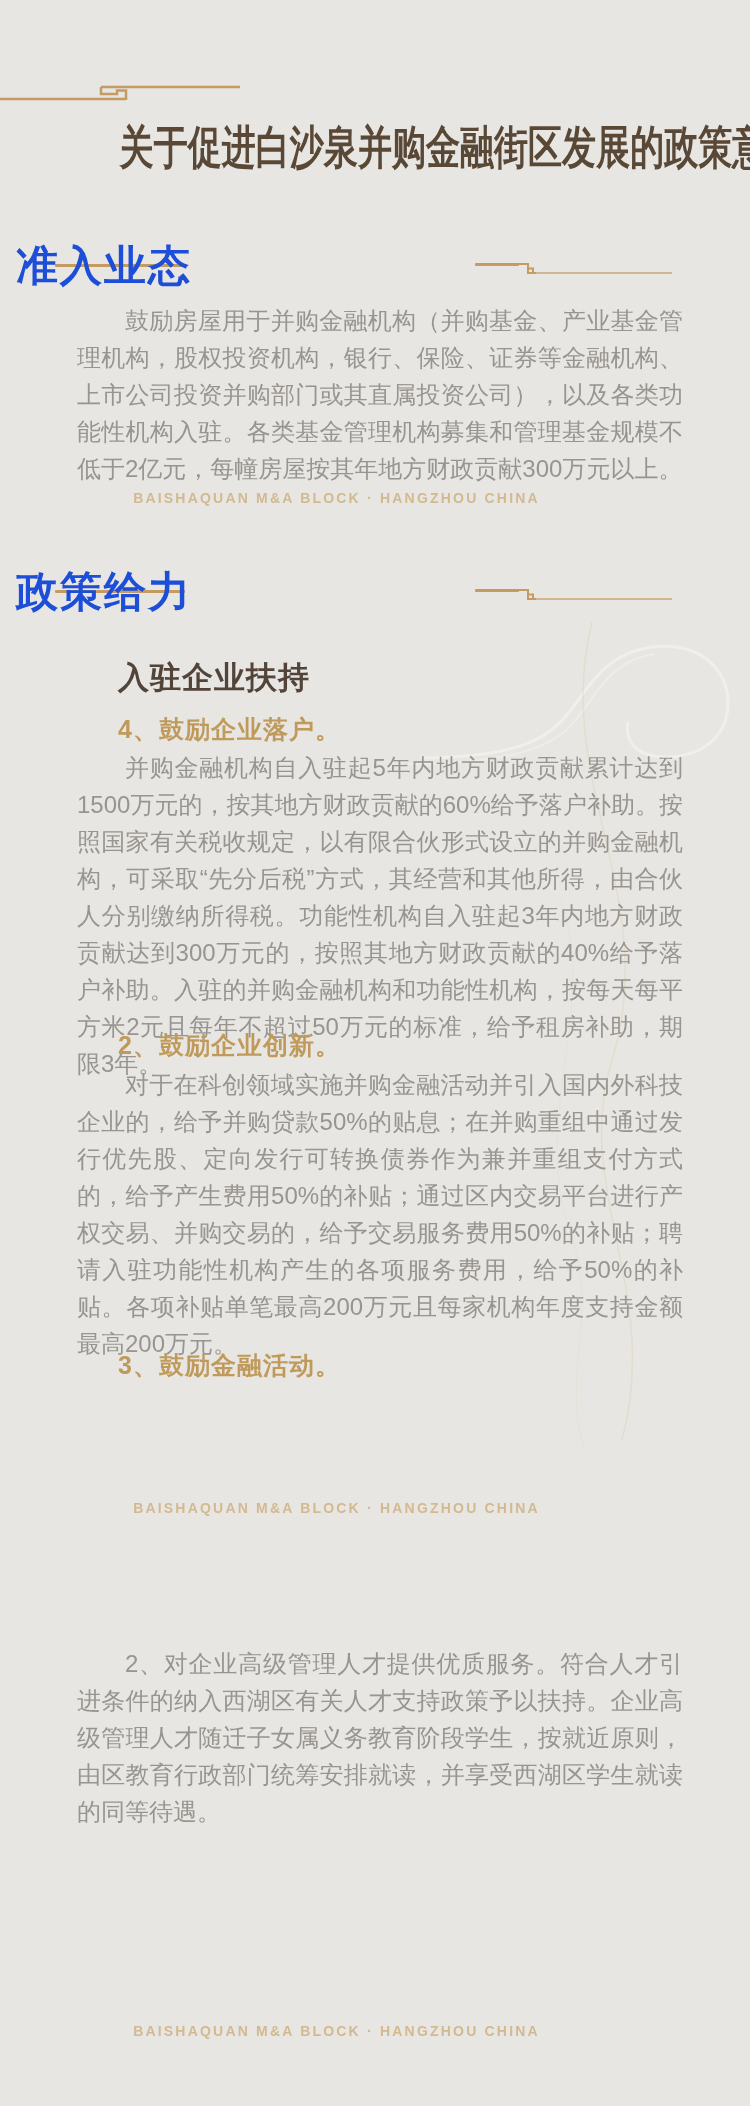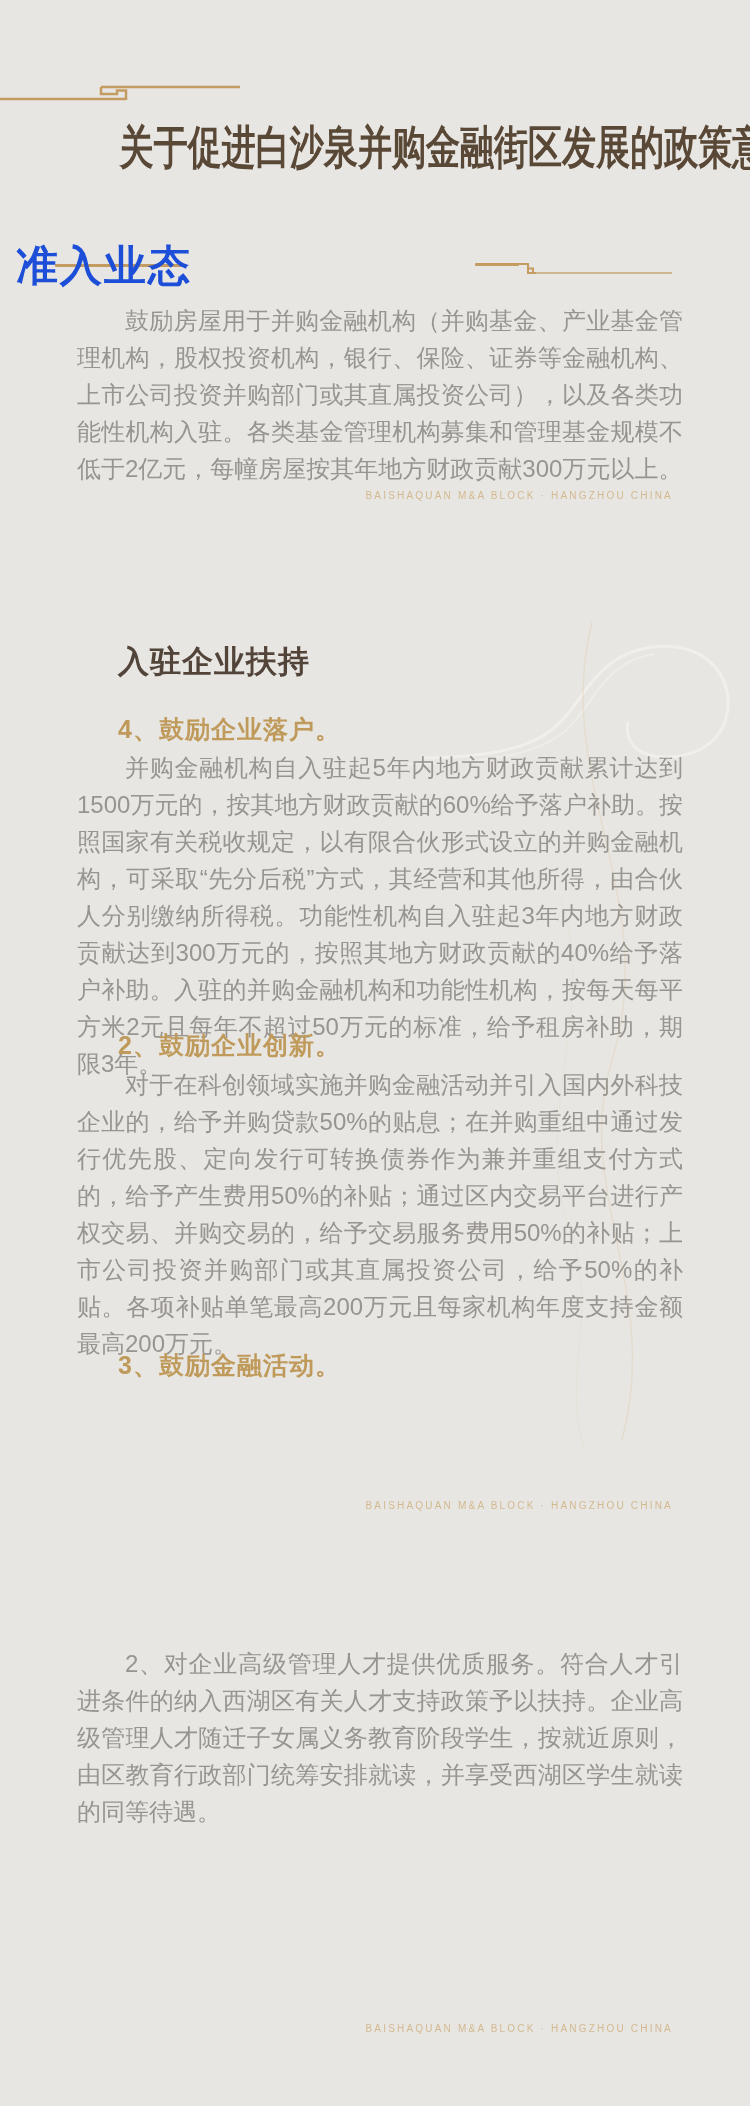--- a/index.html
+++ b/index.html
@@ -39,32 +39,33 @@
     position:absolute;left:77px;width:606px;
     font-size:24px;line-height:37px;color:#98948f;
     text-align:justify;text-justify:inter-ideograph;
     margin:0;
   }
   .body-par p{margin:0;text-indent:2em;}
 
   .subhead{
     position:absolute;left:118px;
     font-size:31px;line-height:38px;font-weight:700;color:#53443a;
-    white-space:nowrap;letter-spacing:1px;
+    white-space:nowrap;letter-spacing:1px;margin-top:16px;
   }
   .goldhead{
     position:absolute;left:118px;
     font-size:25px;line-height:34px;font-weight:700;color:#bf9a5a;
     white-space:nowrap;letter-spacing:1px;
   }
   .watermark{
     position:absolute;left:0;width:673px;
-    text-align:right;
-    font-size:10px;letter-spacing:2.2px;color:#d3b98f;
+    text-align:center;
+    font-size:14px;letter-spacing:2.2px;color:#d3b98f;
     white-space:nowrap;
+    font-weight:bold;
   }
 </style>
 </head>
 <body>
 
 <div class="page">
 
   <svg class="bg-deco" width="750" height="2106" viewBox="0 0 750 2106">
     <path d="M 420,758 C 500,757 542,746 566,716 C 588,690 602,654 652,647
              C 702,641 730,672 728,706 C 726,738 701,756 668,757
@@ -93,31 +94,40 @@
     </svg>
     <div class="line-light" style="left:536px;top:32px;width:136px"></div>
   </div>
 
   <div class="body-par layer" style="top:302px">
     <p>鼓励房屋用于并购金融机构（并购基金、产业基金管理机构，股权投资机构，银行、保险、证券等金融机构、上市公司投资并购部门或其直属投资公司），以及各类功能性机构入驻。各类基金管理机构募集和管理基金规模不低于2亿元，每幢房屋按其年地方财政贡献300万元以上。</p>
   </div>
 
   <div class="watermark layer" style="top:490px">BAISHAQUAN M&amp;A BLOCK · HANGZHOU CHINA</div>
 
+  <div class="layer sec-header" style="top:566px">
+    <div class="line-gold" style="left:55px;top:24px;width:130px"></div>
+    <div class="h-text">政策给力</div>
+    <div class="line-gold" style="left:475px;top:23px;width:44px"></div>
+    <svg class="hook-svg" style="left:517px;top:22px" width="22" height="16" viewBox="0 0 22 16">
+      <path d="M0,2 L11,2 L11,11 L20,11 M11,6.5 L16,6.5 L16,11" fill="none" stroke="#c49c62" stroke-width="2"></path>
+    </svg>
+    <div class="line-light" style="left:536px;top:32px;width:136px"></div>
+  </div>
 
   <div class="subhead layer" style="top:643px">入驻企业扶持</div>
 
   <div class="goldhead layer" style="top:712px">4、鼓励企业落户。</div>
   <div class="body-par layer" style="top:749px">
     <p>并购金融机构自入驻起5年内地方财政贡献累计达到1500万元的，按其地方财政贡献的60%给予落户补助。按照国家有关税收规定，以有限合伙形式设立的并购金融机构，可采取“先分后税”方式，其经营和其他所得，由合伙人分别缴纳所得税。功能性机构自入驻起3年内地方财政贡献达到300万元的，按照其地方财政贡献的40%给予落户补助。入驻的并购金融机构和功能性机构，按每天每平方米2元且每年不超过50万元的标准，给予租房补助，期限3年。</p>
   </div>
 
   <div class="goldhead layer" style="top:1028px">2、鼓励企业创新。</div>
   <div class="body-par layer" style="top:1066px">
-    <p>对于在科创领域实施并购金融活动并引入国内外科技企业的，给予并购贷款50%的贴息；在并购重组中通过发行优先股、定向发行可转换债券作为兼并重组支付方式的，给予产生费用50%的补贴；通过区内交易平台进行产权交易、并购交易的，给予交易服务费用50%的补贴；上市公司投资并购部门或其直属投资公司，给予50%的补贴。各项补贴单笔最高200万元且每家机构年度支持金额最高200万元。</p>
+    <p>对于在科创领域实施并购金融活动并引入国内外科技企业的，给予并购贷款50%的贴息；在并购重组中通过发行优先股、定向发行可转换债券作为兼并重组支付方式的，给予产生费用50%的补贴；通过区内交易平台进行产权交易、并购交易的，给予交易服务费用50%的补贴；聘请入驻功能性机构产生的各项服务费用，给予50%的补贴。各项补贴单笔最高200万元且每家机构年度支持金额最高200万元。</p>
   </div>
 
   <div class="goldhead layer" style="top:1348px">3、鼓励金融活动。</div>
 
   <div class="watermark layer" style="top:1500px">BAISHAQUAN M&amp;A BLOCK · HANGZHOU CHINA</div>
 
 
   <div class="body-par layer" style="top:1645px">
     <p>2、对企业高级管理人才提供优质服务。符合人才引进条件的纳入西湖区有关人才支持政策予以扶持。企业高级管理人才随迁子女属义务教育阶段学生，按就近原则，由区教育行政部门统筹安排就读，并享受西湖区学生就读的同等待遇。</p>
   </div>

